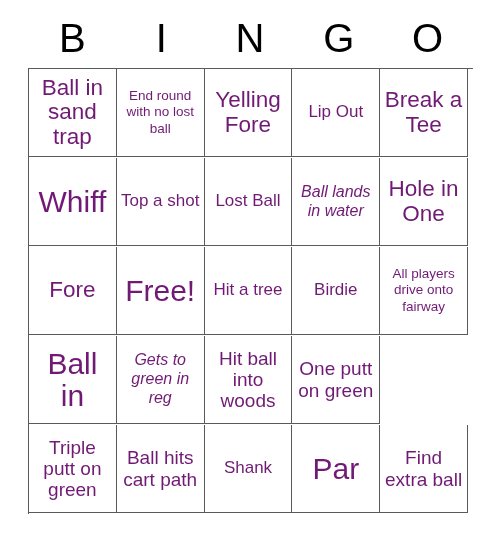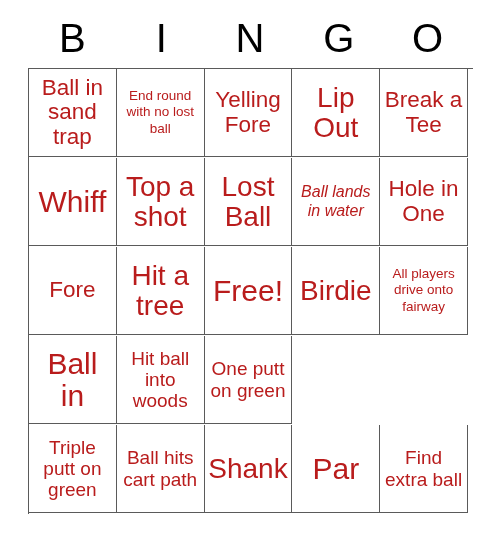--- a/index.html
+++ b/index.html
@@ -63,30 +63,30 @@
     text-align: center;
     padding: 0 3px;
     box-sizing: border-box;
     background: #ffffff;
     overflow: hidden;
   }
   .cell-text {
     display: block;
     width: 100%;
     line-height: 1.06;
-    color: #b91c1c;
+    color: #701a75;
     word-wrap: break-word;
   }
 
   
   .fs-xs  { font-size: 13.5px; line-height: 1.22; }
   .fs-sm  { font-size: 16px;   line-height: 1.18; font-style: italic; }
   .fs-md  { font-size: 19px;   line-height: 1.12; }
   .fs-lg  { font-size: 22.5px; line-height: 1.08; }
-  .fs-xl  { font-size: 28px;   line-height: 1.06; }
+  .fs-xl  { font-size: 17px;   line-height: 1.06; }
   .fs-xxl { font-size: 30px;   line-height: 1.04; }
 </style>
 </head>
 <body>
 
 <div class="card">
 
   <div class="header-row">
     <div class="header-cell">B</div>
     <div class="header-cell">I</div>
@@ -131,36 +131,39 @@
       <div class="cell">
           <span class="cell-text fs-lg">Hole in One</span>
         </div>
     </div>
 
     <div class="grid-row">
       <div class="cell">
           <span class="cell-text fs-lg">Fore</span>
         </div>
       <div class="cell">
-          <span class="cell-text fs-xl">Hit a tree</span>
+          <span class="cell-text fs-xxl">Free!</span>
         </div>
       <div class="cell">
-          <span class="cell-text fs-xxl">Free!</span>
+          <span class="cell-text fs-xl">Hit a tree</span>
         </div>
       <div class="cell">
           <span class="cell-text fs-xl">Birdie</span>
         </div>
       <div class="cell">
           <span class="cell-text fs-xs">All players drive onto fairway</span>
         </div>
     </div>
 
     <div class="grid-row">
       <div class="cell">
           <span class="cell-text fs-xxl">Ball in</span>
+        </div>
+      <div class="cell">
+          <span class="cell-text fs-sm">Gets to green in reg</span>
         </div>
       <div class="cell">
           <span class="cell-text fs-md">Hit ball into woods</span>
         </div>
       <div class="cell">
           <span class="cell-text fs-md">One putt on green</span>
         </div>
     </div>
 
     <div class="grid-row">

